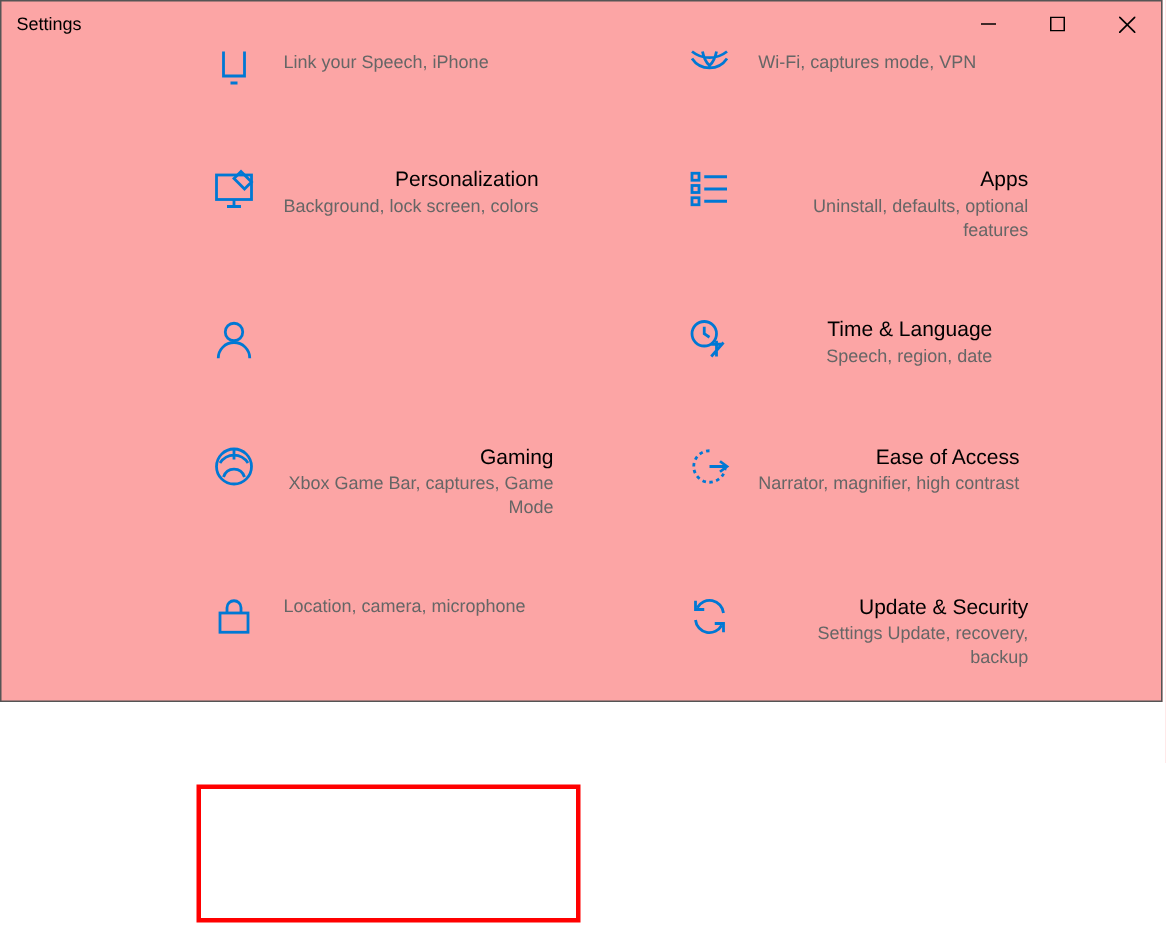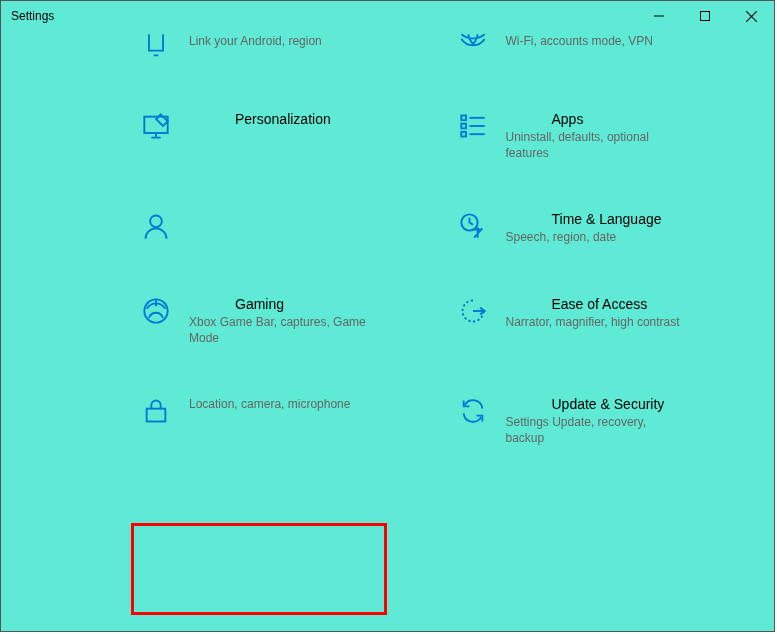--- a/index.html
+++ b/index.html
@@ -7,25 +7,26 @@
     padding: 0;
     font-family: "Segoe UI", Arial, sans-serif;
     background: #ffffff;
     color: #000;
     width: 777px;
     height: 634px;
     overflow: hidden;
   }
   .window {
     width: 775px;
-    height: 632px;
+    height: 468px;
     border: 1px solid #555;
     position: relative;
     box-sizing: border-box;
-    background: #5eead4;
+    background: #fca5a5;
+    text-align: right;
   }
   .titlebar {
     height: 30px;
     display: flex;
     align-items: center;
     justify-content: space-between;
     padding: 0 0 0 10px;
     font-size: 12px;
   }
   .titlebar .title {
@@ -136,45 +137,46 @@
     <div class="grid">
 
       <div class="tile">
         <span class="icon">
           <svg width="28" height="28" viewBox="0 0 24 24">
               <path d="M6 2 L6 16 L18 16 L18 2 M10 20 L14 20"></path>
             </svg>
         </span>
         <div class="text">
           <span class="label"></span>
-          <span class="desc">Link your Android, region</span>
+          <span class="desc">Link your Speech, iPhone</span>
         </div>
       </div>
 
       <div class="tile">
         <span class="icon">
           <svg width="28" height="28" viewBox="0 0 24 24">
               <path d="M2 6 A12 12 0 0 0 22 6 M2 2 A16 16 0 0 0 22 2 M8 2 A8 14 0 0 0 12 10 A8 14 0 0 0 16 2"></path>
             </svg>
         </span>
         <div class="text">
           <span class="label"></span>
-          <span class="desc">Wi-Fi, accounts mode, VPN</span>
+          <span class="desc">Wi-Fi, captures mode, VPN</span>
         </div>
       </div>
 
       <div class="tile">
         <span class="icon">
           <svg width="28" height="28" viewBox="0 0 24 24">
               <rect x="2" y="4" width="20" height="14"></rect>
               <path d="M8 22 L16 22 M12 18 L12 22 M16 2 L22 8 L18 12 L12 6 Z"></path>
             </svg>
         </span>
         <div class="text">
           <span class="label">Personalization</span>
+          <span class="desc">Background, lock screen, colors</span>
         </div>
       </div>
 
       <div class="tile">
         <span class="icon">
           <svg width="28" height="28" viewBox="0 0 24 24">
               <rect x="2" y="3" width="4" height="4"></rect>
               <line x1="9" y1="5" x2="22" y2="5"></line>
               <rect x="2" y="10" width="4" height="4"></rect>
               <line x1="9" y1="12" x2="22" y2="12"></line>

